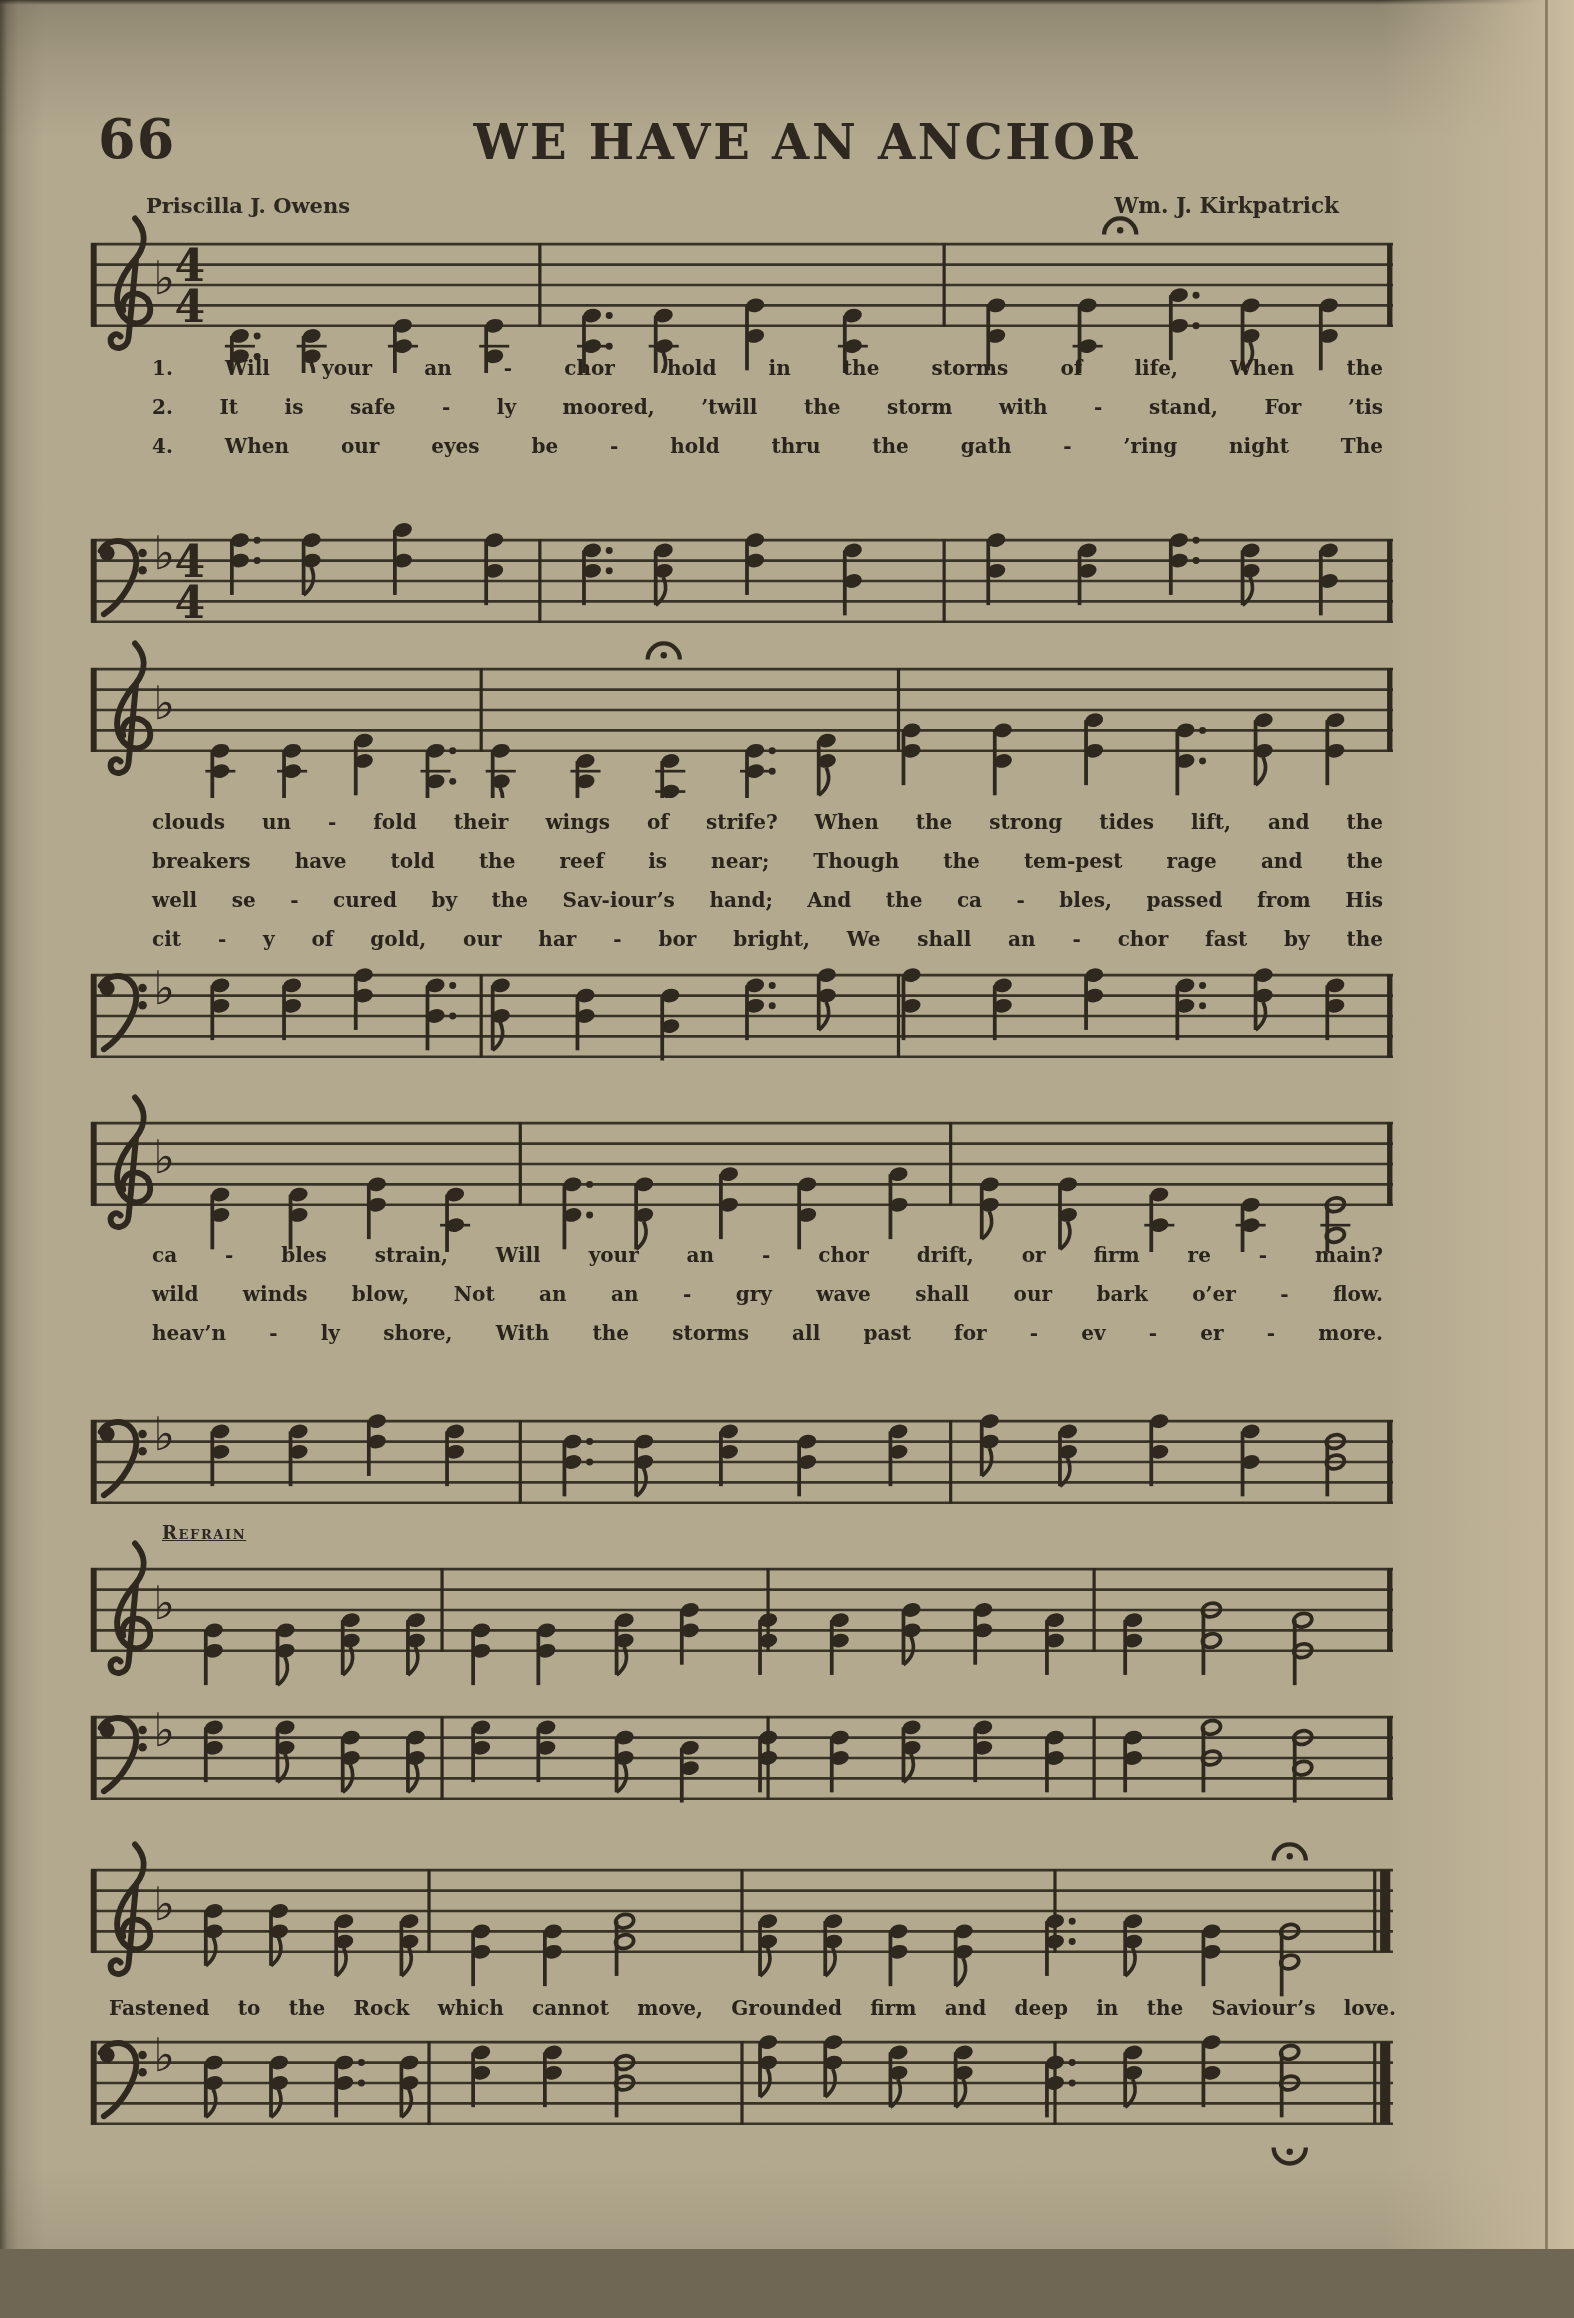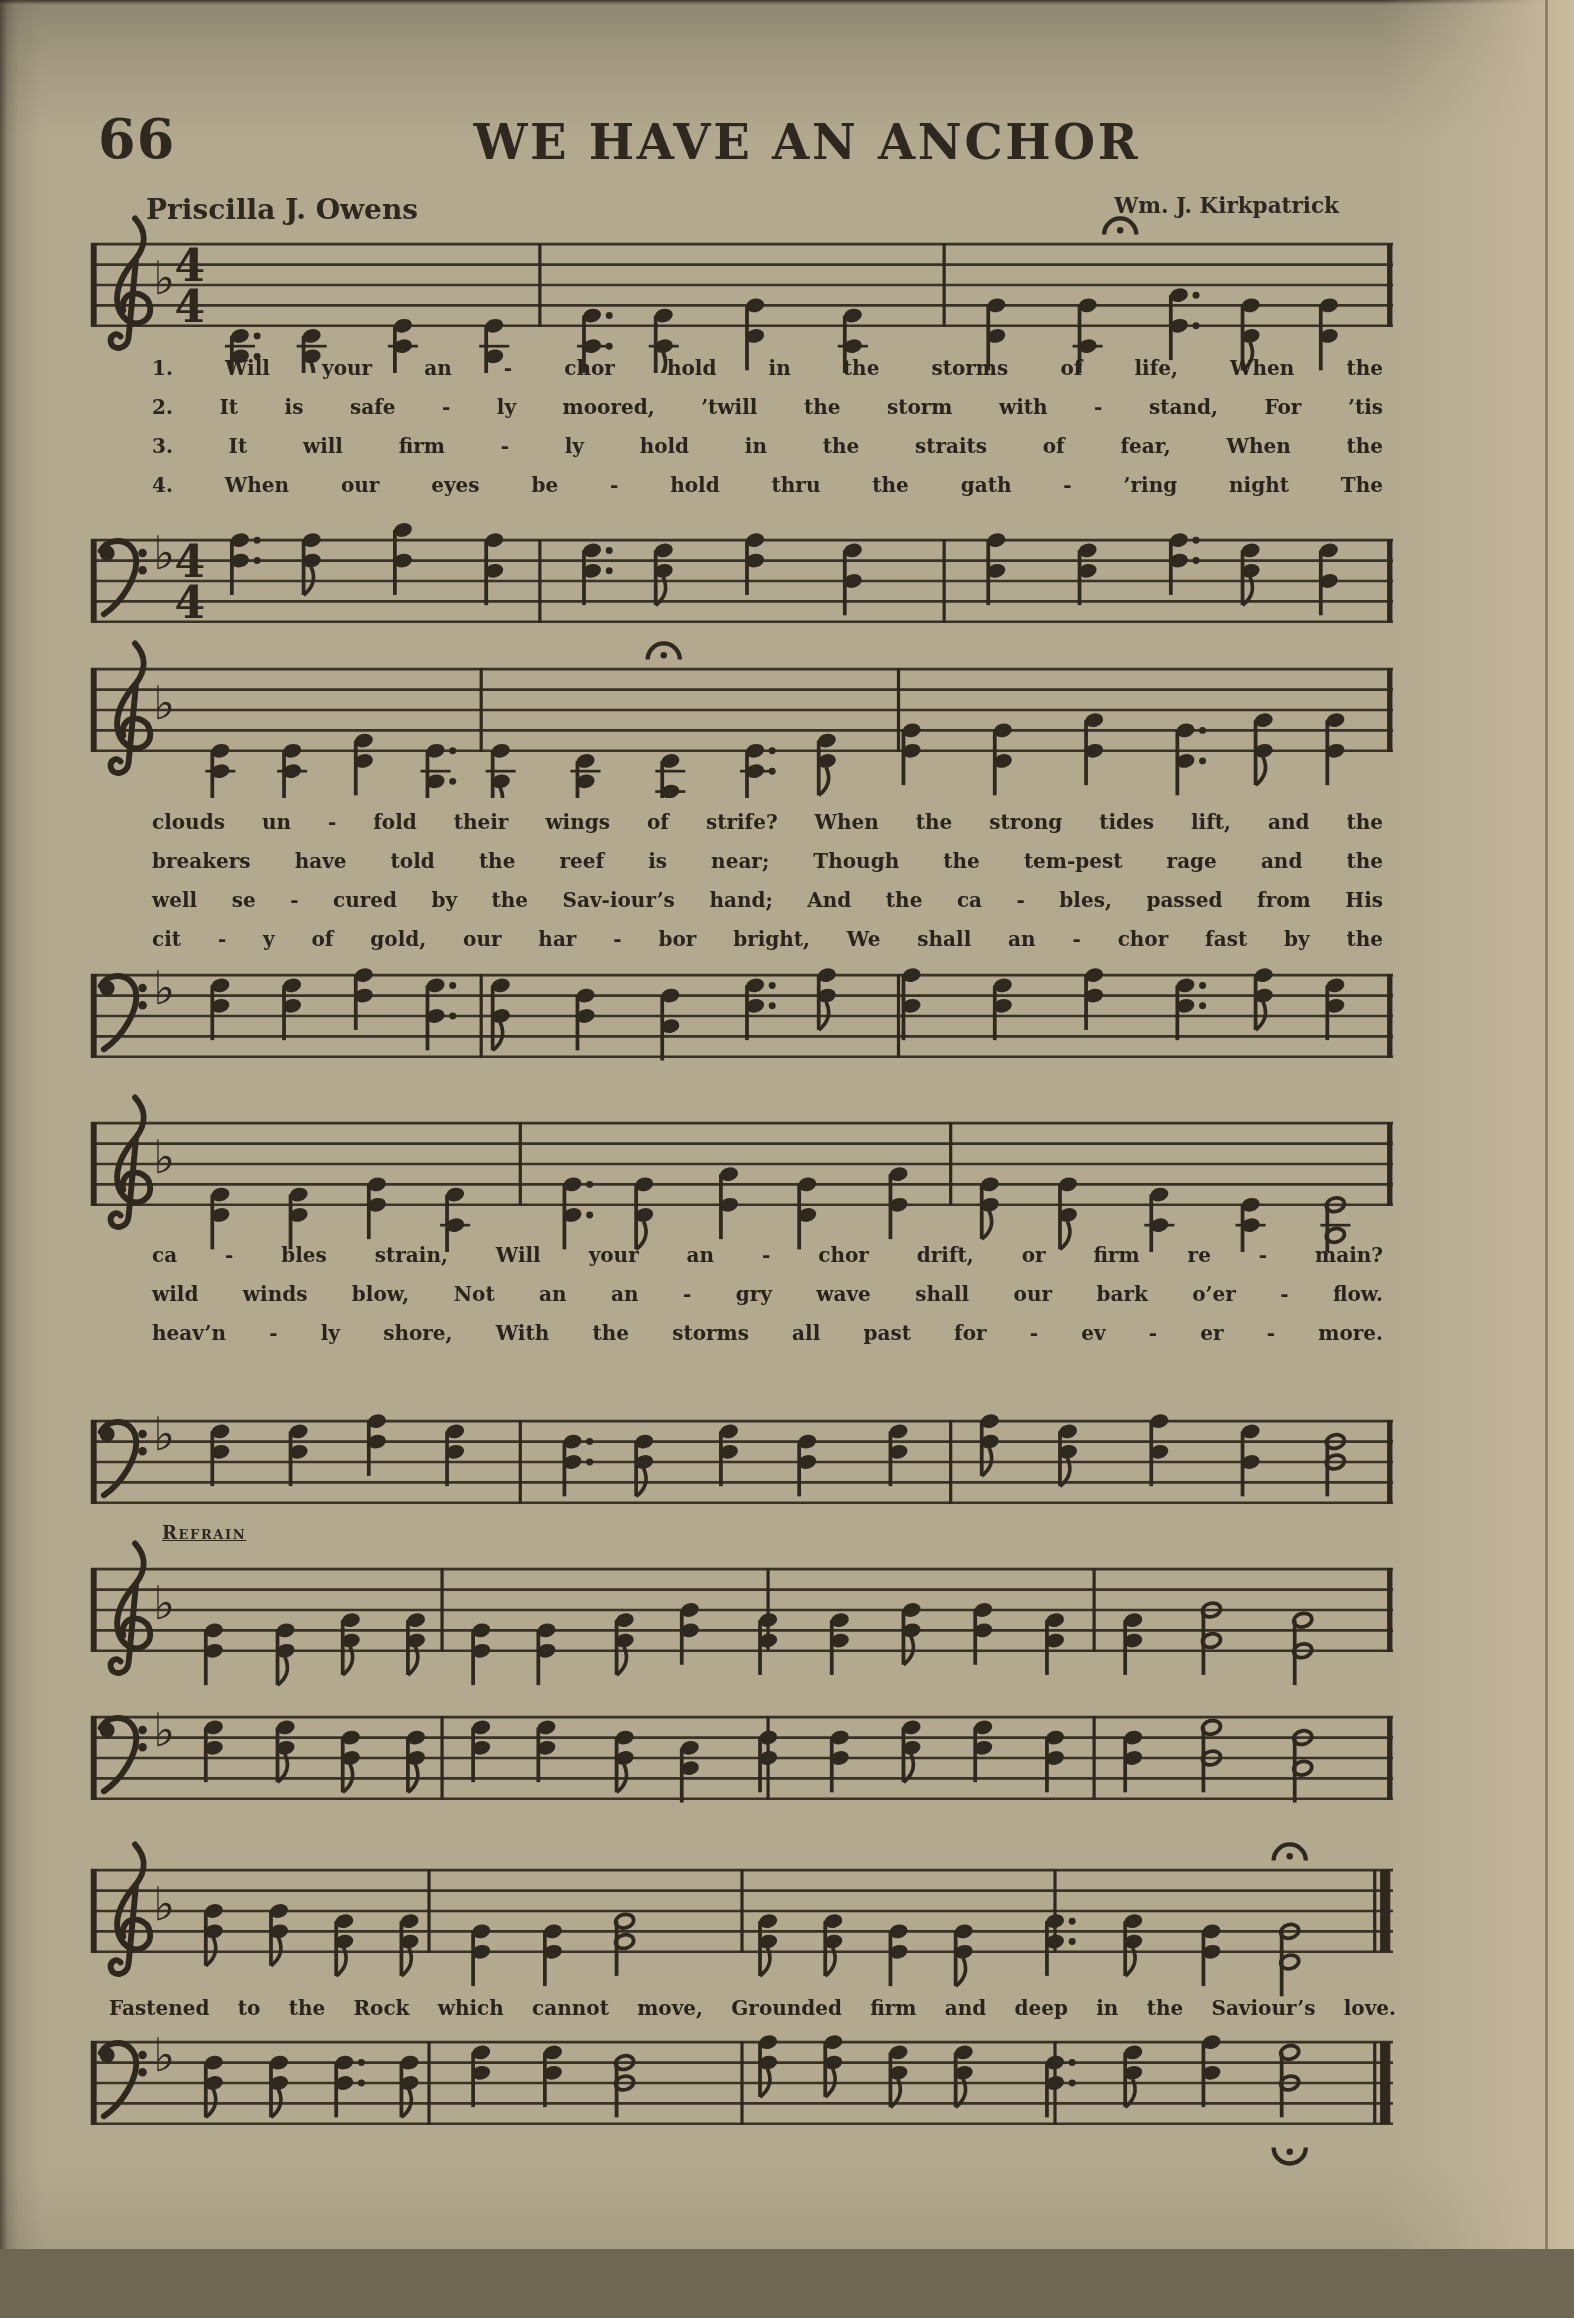--- a/index.html
+++ b/index.html
@@ -9,21 +9,21 @@
     background-image:
       linear-gradient(90deg, rgba(52,46,36,.72) 0px, rgba(52,46,36,.28) 7.5px, rgba(110,100,82,.20) 18px, rgba(0,0,0,0) 43px),
       linear-gradient(270deg, #cabc9f 0px, #c2b498 32px, rgba(194,180,152,0) 193px),
       linear-gradient(180deg, rgba(42,37,28,.85) 0px, rgba(42,37,28,.25) 4.8px, rgba(120,108,86,.25) 64px, rgba(0,0,0,0) 140px),
       linear-gradient(0deg, rgba(140,128,104,.30) 0px, rgba(0,0,0,0) 86px);
     font-family:"DejaVu Serif", serif; color:#2e2820;
   }
   .edge-right-line{position:absolute;top:0;bottom:0;left:1545px;width:2.7px;background:rgba(94,84,64,.55);}
   .hymn-number{position:absolute;left:98px;top:107px;font-size:54px;font-weight:700;letter-spacing:1.1px;}
   .hymn-title{position:absolute;left:0;right:0;top:114px;text-align:center;font-size:48px;font-weight:700;letter-spacing:2.7px;padding-left:40px;}
-  .author{position:absolute;left:146px;top:193px;font-size:28px;font-weight:700;}
+  .author{position:absolute;left:146px;top:193px;font-size:21px;font-weight:700;}
   .composer{position:absolute;right:235px;top:193px;font-size:21.5px;font-weight:700;}
   .staff-row{position:absolute;left:89px;width:1306px;height:161px;z-index:1;pointer-events:none;}
   .staff-row svg{display:block;width:100%;height:100%;}
   svg text{font-family:"DejaVu Serif", serif;font-weight:700;}
   svg text.flat{font-family:"DejaVu Sans", sans-serif;font-weight:700;}
   .lyrics{position:absolute;z-index:3;}
   .lyric-line{
     font-size:20px;font-weight:700;line-height:39px;white-space:nowrap;
     text-align:justify;text-align-last:justify;color:#2a241c;
   }
@@ -119,21 +119,20 @@
         <ellipse cx="2308.5" cy="231" rx="17" ry="12.5" transform="rotate(-14 2308.5 231)" fill="#2f281e"></ellipse>
         <line x1="2293.5" y1="174" x2="2293.5" y2="295" stroke="#2f281e" stroke-width="7"></line>
         <path d="M 1889.7 42 A 30 30 0 0 1 1949.7 42" fill="none" stroke="#2f281e" stroke-width="8"></path>
         <circle cx="1919.7" cy="34" r="6" fill="#2f281e"></circle>
       </svg>
     </div>
 
   <div class="lyrics block b1">
     <div class="lyric-line">1. Will your an - chor hold in the storms of life, When the</div>
     <div class="lyric-line">2. It is safe - ly moored, ’twill the storm with - stand, For ’tis</div>
-    <div class="lyric-line">3. It will firm - ly hold in the straits of fear, When the</div>
     <div class="lyric-line">4. When our eyes be - hold thru the gath - ’ring night The</div>
   </div>
 
   <div class="staff-row" style="top:508px">
       <svg viewBox="0 0 2430 300">
         <line x1="2" y1="60" x2="2428" y2="60" stroke="#2f281e" stroke-width="5" opacity="0.92"></line>
         <line x1="2" y1="98" x2="2428" y2="98" stroke="#2f281e" stroke-width="5" opacity="0.92"></line>
         <line x1="2" y1="136" x2="2428" y2="136" stroke="#2f281e" stroke-width="5" opacity="0.92"></line>
         <line x1="2" y1="174" x2="2428" y2="174" stroke="#2f281e" stroke-width="5" opacity="0.92"></line>
         <line x1="2" y1="212" x2="2428" y2="212" stroke="#2f281e" stroke-width="5" opacity="0.92"></line>

